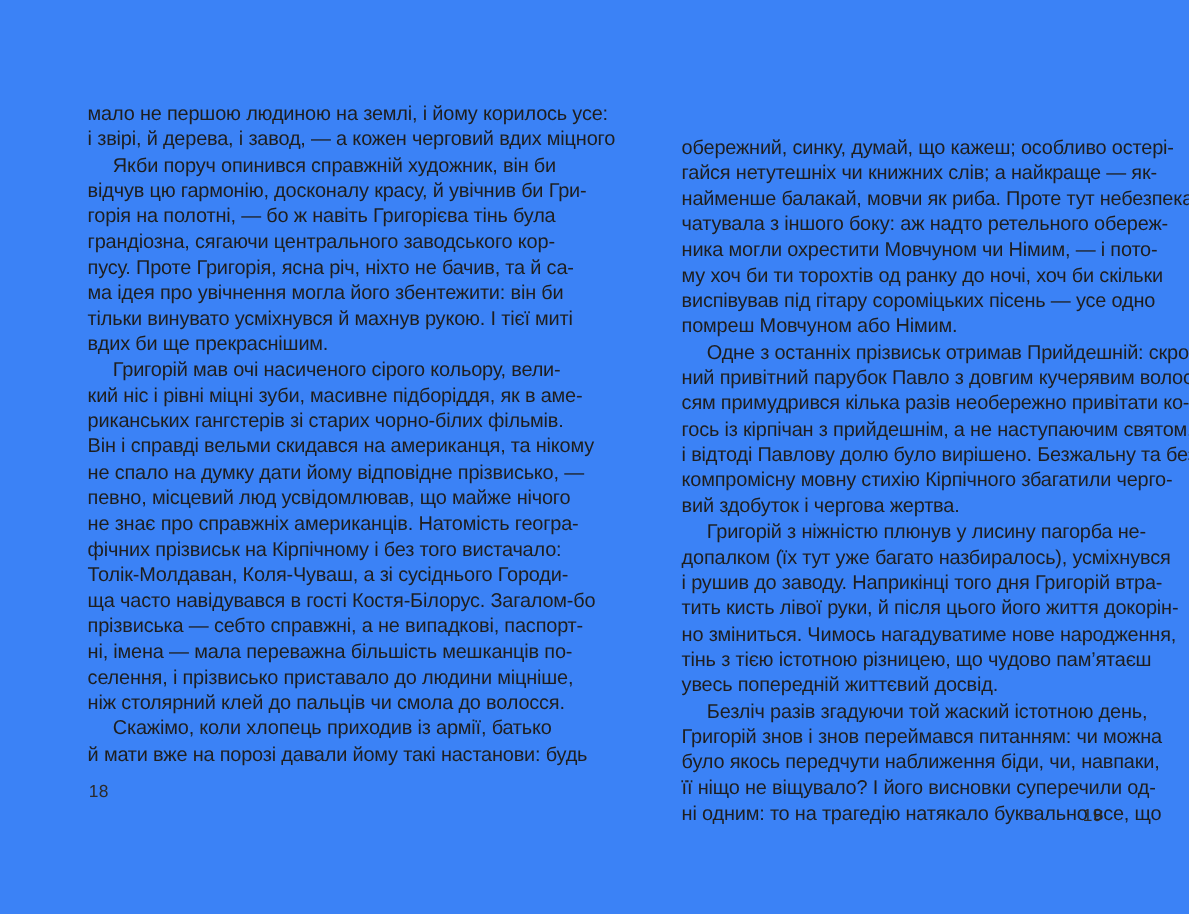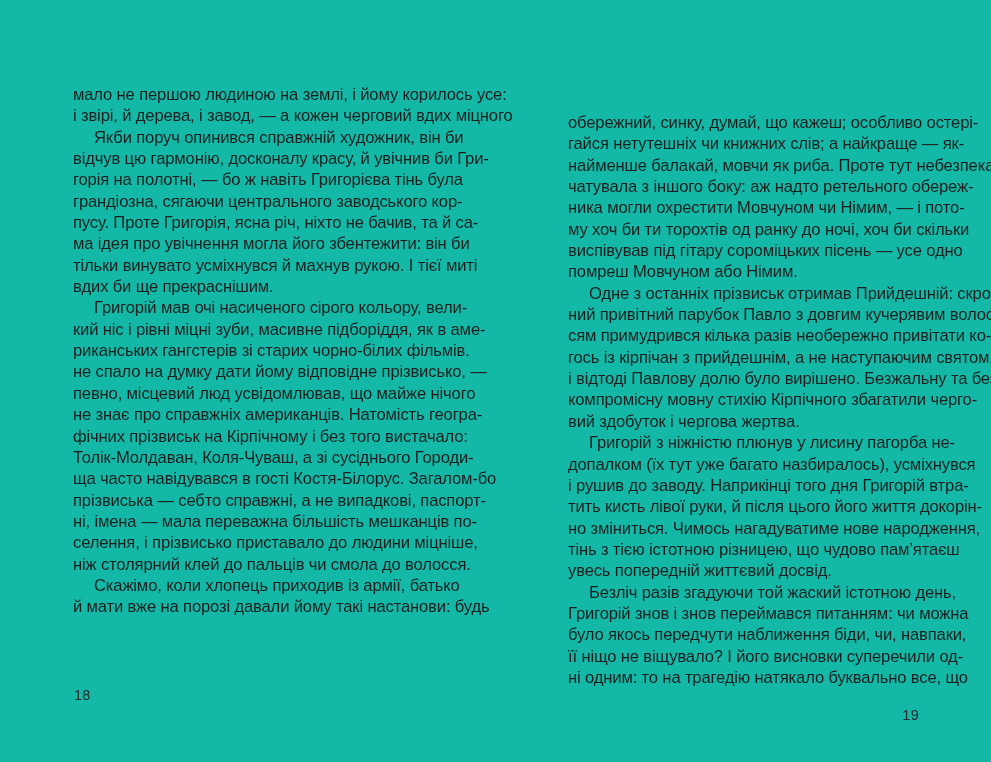--- a/index.html
+++ b/index.html
@@ -4,21 +4,21 @@
 <style>
   html, body {
     margin: 0;
     padding: 0;
     background: #ffffff;
   }
   .spread {
     position: relative;
     width: 991px;
     height: 762px;
-    background: #14b8a6;
+    background: #3b82f6;
     font-family: "Liberation Sans", sans-serif;
     color: #1e1e1e;
     overflow: hidden;
   }
   .page-column {
     position: absolute;
     top: 84px;
     width: 402px;
     font-size: 16.6px;
     line-height: 21.35px;
@@ -29,21 +29,21 @@
   .col-right { left: 568px; margin-top: 28px; }
   .line {
     white-space: nowrap;
     height: 21.35px;
   }
   .line-indent {
     padding-left: 21px;
   }
   .pagenum {
     position: absolute;
-    top: 687px;
+    top: 652px;
     font-size: 14.5px;
     letter-spacing: 0.3px;
     color: #2b2b2b;
   }
   .pn-left  { left: 74px; }
   .pn-right { right: 72px; margin-top: 20px; }
 </style>
 </head>
 <body>
 
@@ -61,20 +61,21 @@
         <div class="line">грандіозна, сягаючи центрального заводського кор-</div>
         <div class="line">пусу. Проте Григорія, ясна річ, ніхто не бачив, та й са-</div>
         <div class="line">ма ідея про увічнення могла його збентежити: він би</div>
         <div class="line">тільки винувато усміхнувся й махнув рукою. І тієї миті</div>
         <div class="line">вдих би ще прекраснішим.</div>
       </div>
       <div>
         <div class="line line-indent">Григорій мав очі насиченого сірого кольору, вели-</div>
         <div class="line">кий ніс і рівні міцні зуби, масивне підборіддя, як в аме-</div>
         <div class="line">риканських гангстерів зі старих чорно-білих фільмів.</div>
+        <div class="line">Він і справді вельми скидався на американця, та нікому</div>
         <div class="line">не спало на думку дати йому відповідне прізвисько, —</div>
         <div class="line">певно, місцевий люд усвідомлював, що майже нічого</div>
         <div class="line">не знає про справжніх американців. Натомість геогра-</div>
         <div class="line">фічних прізвиськ на Кірпічному і без того вистачало:</div>
         <div class="line">Толік-Молдаван, Коля-Чуваш, а зі сусіднього Городи-</div>
         <div class="line">ща часто навідувався в гості Костя-Білорус. Загалом-бо</div>
         <div class="line">прізвиська — себто справжні, а не випадкові, паспорт-</div>
         <div class="line">ні, імена — мала переважна більшість мешканців по-</div>
         <div class="line">селення, і прізвисько приставало до людини міцніше,</div>
         <div class="line">ніж столярний клей до пальців чи смола до волосся.</div>

